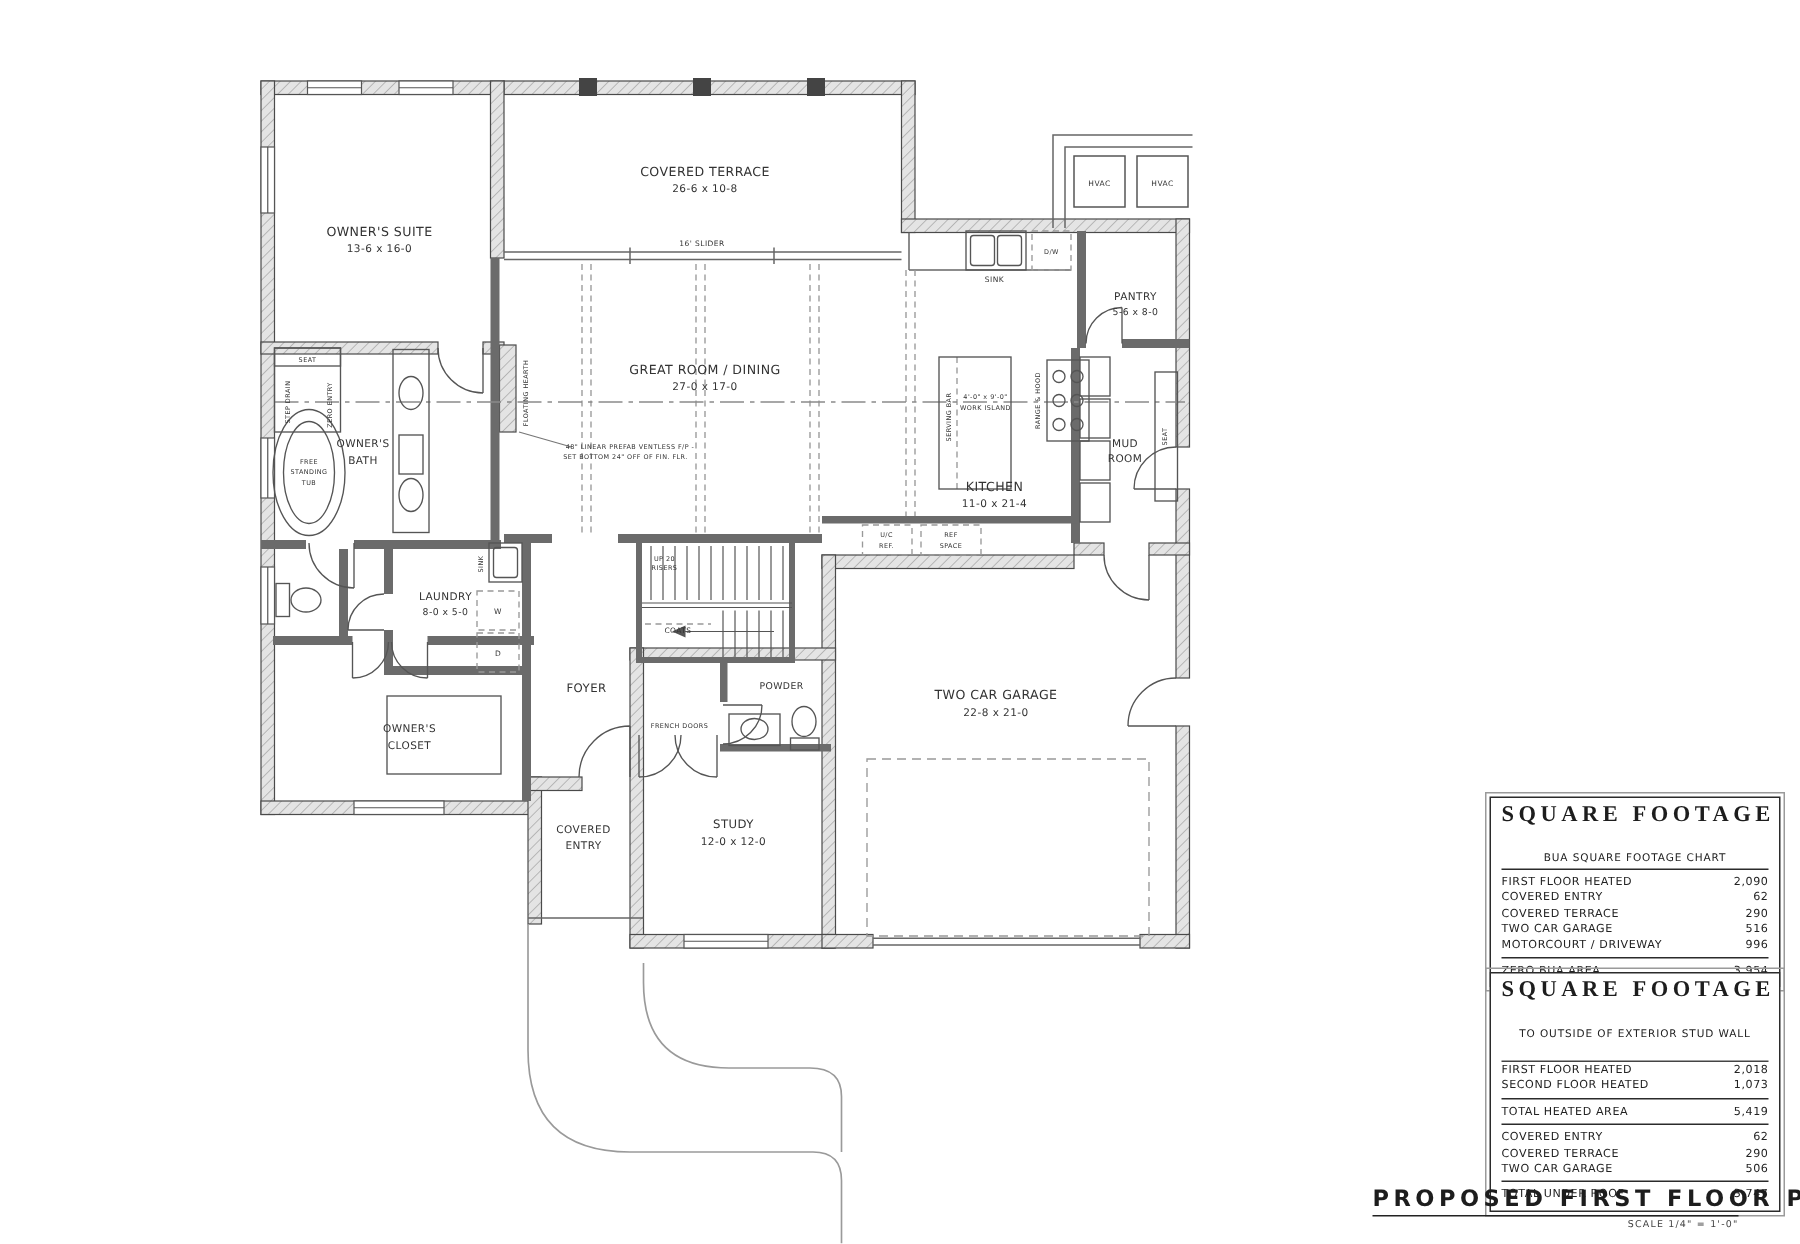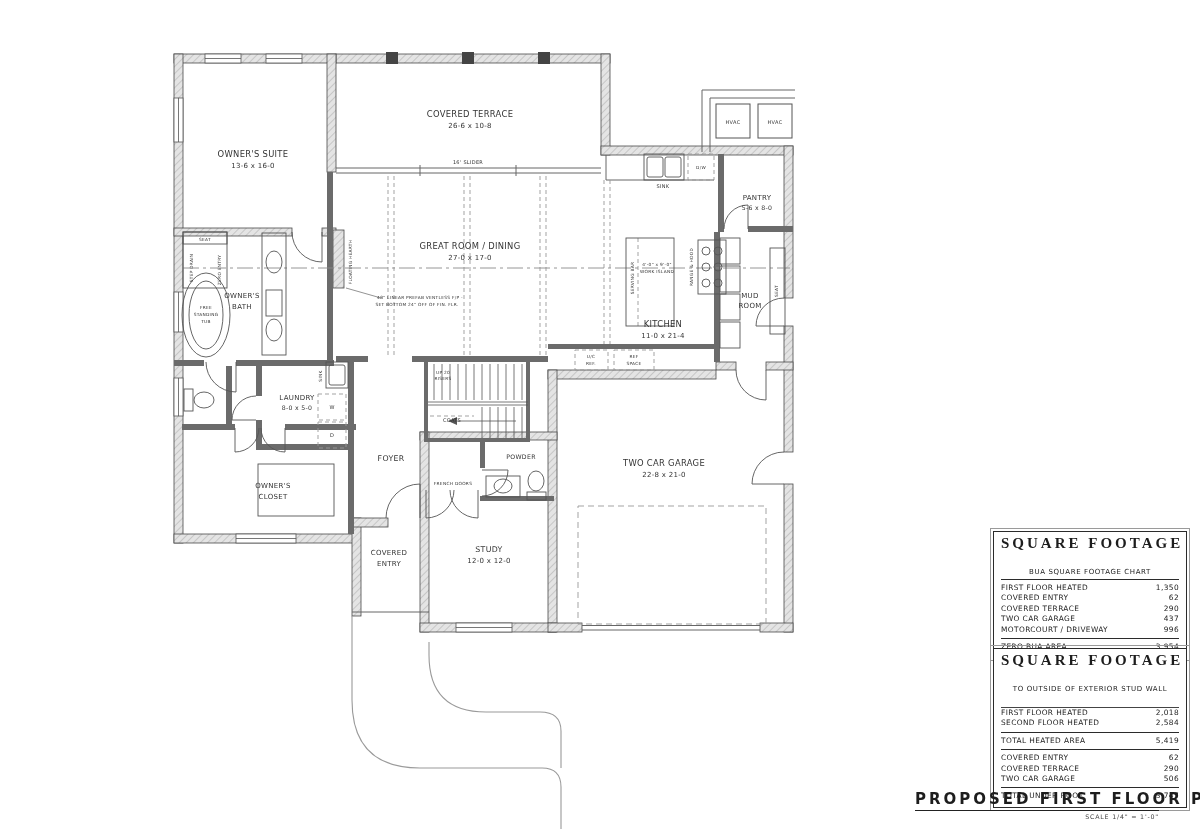--- a/index.html
+++ b/index.html
@@ -329,33 +329,33 @@
     <text class="t4 mid" x="634" y="365">SPACE</text>
   </g>
 </svg>
 
 <div class="sf-table" style="top:531px">
   <div class="sf-title">SQUARE FOOTAGE</div>
   <div class="sf-sub">BUA SQUARE FOOTAGE CHART</div>
   <div class="sf-rule"></div>
   <div class="sf-row">
     <span>FIRST FLOOR HEATED</span>
-    <span>1,350</span>
+    <span>2,090</span>
   </div>
   <div class="sf-row">
     <span>COVERED ENTRY</span>
     <span>62</span>
   </div>
   <div class="sf-row">
     <span>COVERED TERRACE</span>
     <span>290</span>
   </div>
   <div class="sf-row">
     <span>TWO CAR GARAGE</span>
-    <span>437</span>
+    <span>516</span>
   </div>
   <div class="sf-row">
     <span>MOTORCOURT / DRIVEWAY</span>
     <span>996</span>
   </div>
   <div class="sf-rule"></div>
   <div class="sf-row">
     <span>ZERO BUA AREA</span>
     <span>3,954</span>
   </div>
@@ -363,21 +363,21 @@
 
 <div class="sf-table" style="top:648px">
   <div class="sf-title">SQUARE FOOTAGE</div>
   <div class="sf-sub u">TO OUTSIDE OF EXTERIOR STUD WALL</div>
   <div class="sf-row">
     <span>FIRST FLOOR HEATED</span>
     <span>2,018</span>
   </div>
   <div class="sf-row">
     <span>SECOND FLOOR HEATED</span>
-    <span>2,584</span>
+    <span>1,073</span>
   </div>
   <div class="sf-rule"></div>
   <div class="sf-row">
     <span>TOTAL HEATED AREA</span>
     <span>5,419</span>
   </div>
   <div class="sf-rule"></div>
   <div class="sf-row">
     <span>COVERED ENTRY</span>
     <span>62</span>

